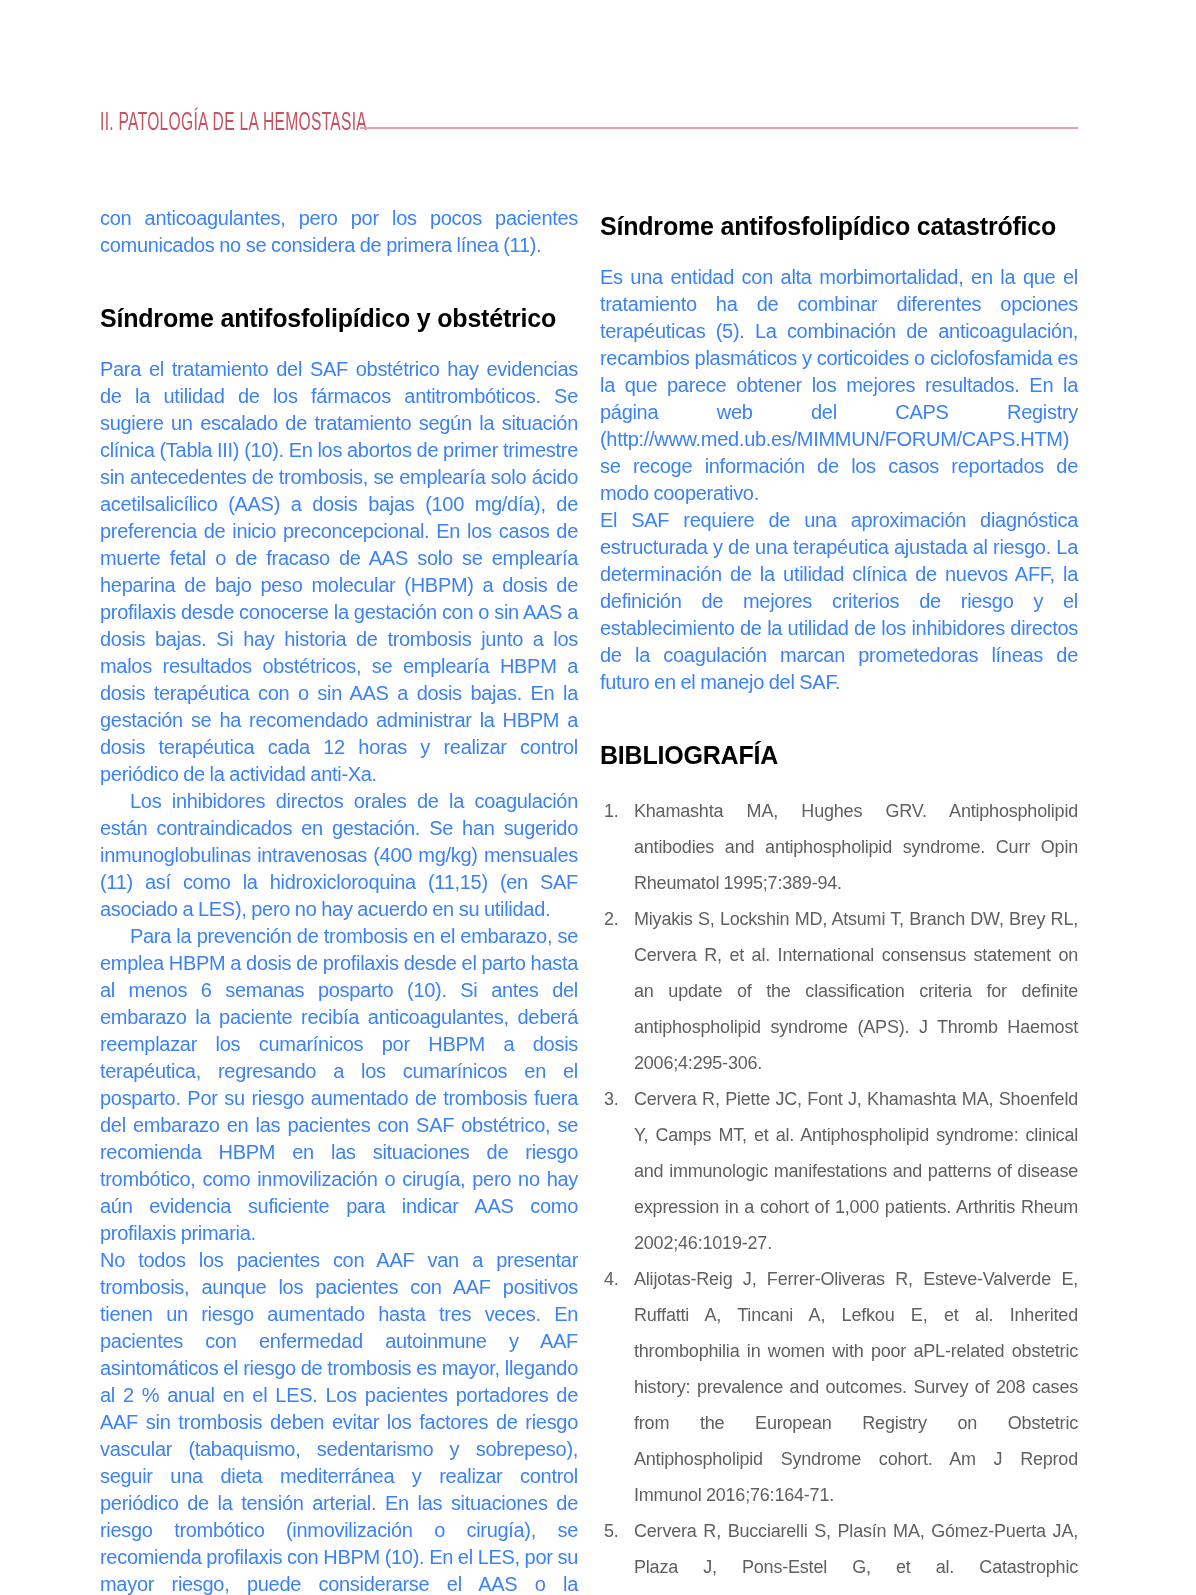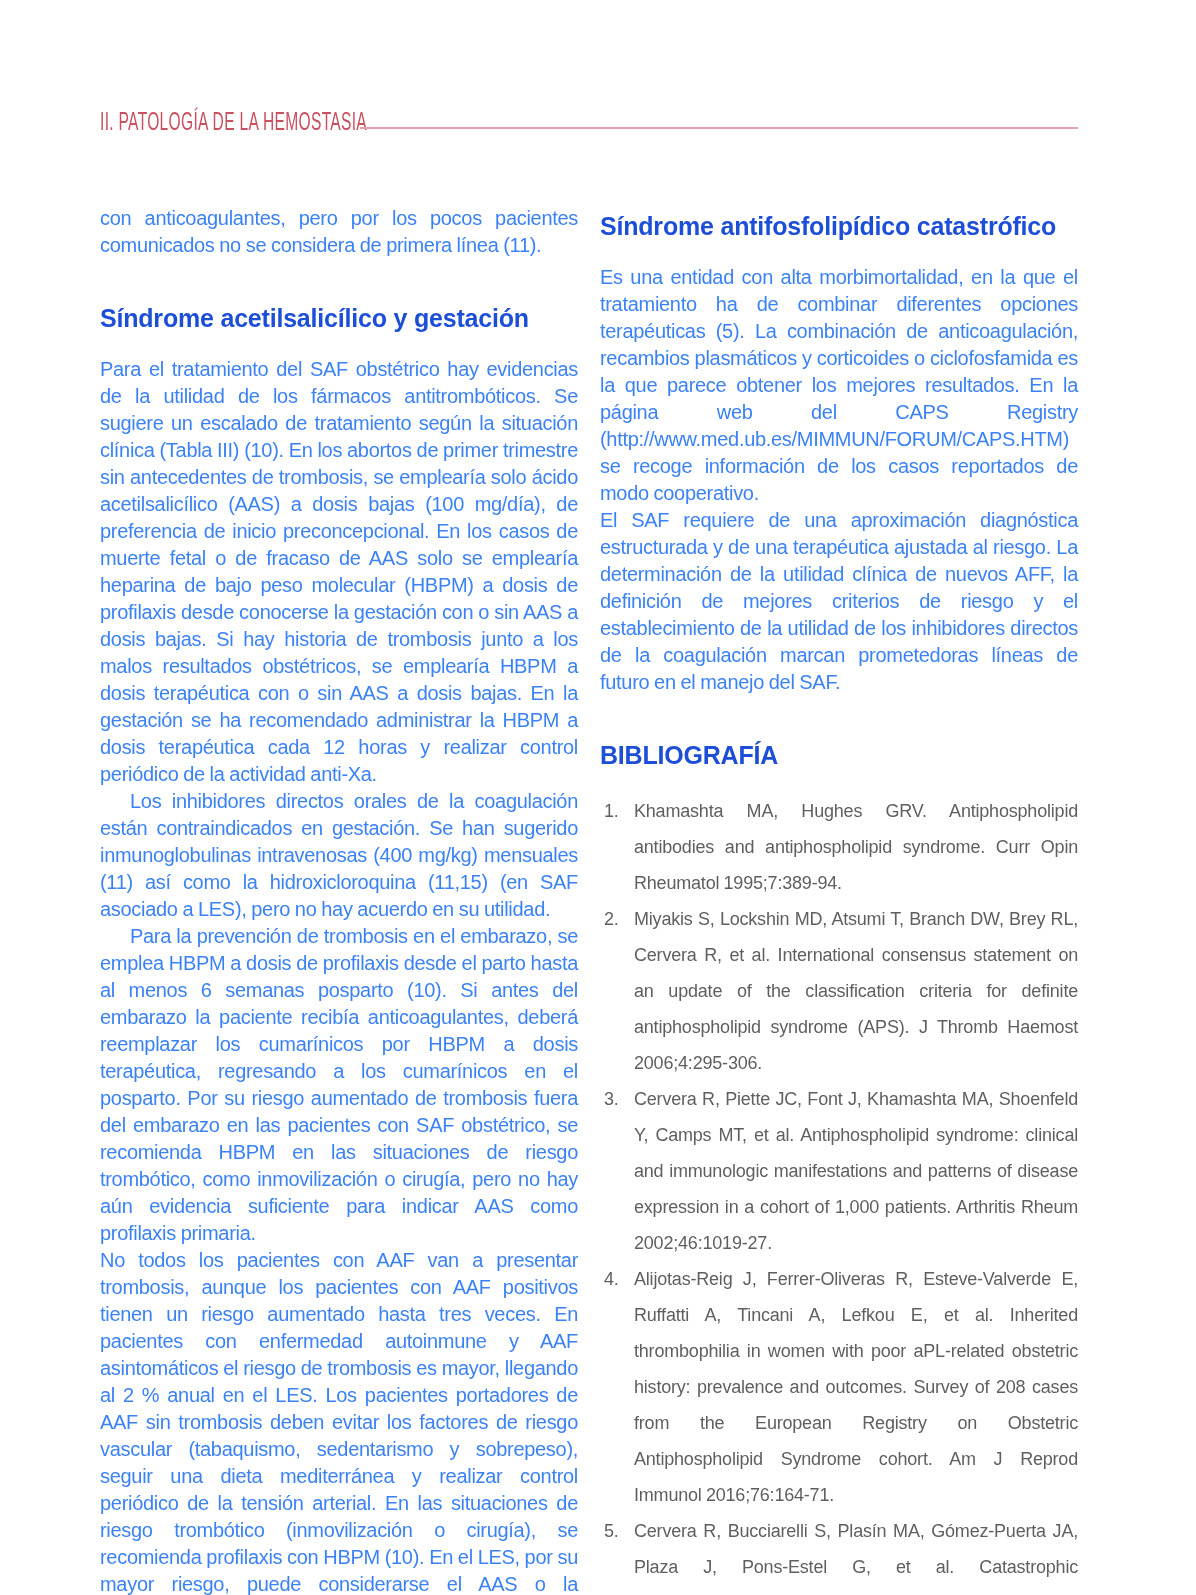--- a/index.html
+++ b/index.html
@@ -59,21 +59,21 @@
     hyphens: auto;
   }
   p.indent { text-indent: 30px; }
 
   
   h2.section-title {
     margin: 44px 0 22px 0;
     font-size: 25px;
     line-height: 31px;
     font-weight: 700;
-    color: #1d4ed8;
+    color: #000000;
     letter-spacing: -0.2px;
   }
   h2.first-title { margin-top: 6px; }
 
   
   ol.biblio {
     margin: 20px 0 0 0;
     padding: 0;
     list-style: none;
     counter-reset: ref;
@@ -122,21 +122,21 @@
 <body>
 
 <div class="page">
 
   <div class="rh-text">II. PATOLOGÍA DE LA HEMOSTASIA</div>
   <div class="rh-rule"></div>
 
   <div class="col col-left">
     <p class="body">con anticoagulantes, pero por los pocos pacientes comunicados no se considera de primera línea (11).</p>
 
-    <h2 class="section-title">Síndrome acetilsalicílico y gestación</h2>
+    <h2 class="section-title">Síndrome antifosfolipídico y obstétrico</h2>
     <p class="body">Para el tratamiento del SAF obstétrico hay evidencias de la utilidad de los fármacos antitrombóticos. Se sugiere un escalado de tratamiento según la situación clínica (Tabla III) (10). En los abortos de primer trimestre sin antecedentes de trombosis, se emplearía solo ácido acetilsalicílico (AAS) a dosis bajas (100 mg/día), de preferencia de inicio preconcepcional. En los casos de muerte fetal o de fracaso de AAS solo se emplearía heparina de bajo peso molecular (HBPM) a dosis de profilaxis desde conocerse la gestación con o sin AAS a dosis bajas. Si hay historia de trombosis junto a los malos resultados obstétricos, se emplearía HBPM a dosis terapéutica con o sin AAS a dosis bajas. En la gestación se ha recomendado administrar la HBPM a dosis terapéutica cada 12 horas y realizar control periódico de la actividad anti-Xa.</p>
     <p class="body indent">Los inhibidores directos orales de la coagulación están contraindicados en gestación. Se han sugerido inmunoglobulinas intravenosas (400 mg/kg) mensuales (11) así como la hidroxicloroquina (11,15) (en SAF asociado a LES), pero no hay acuerdo en su utilidad.</p>
     <p class="body indent">Para la prevención de trombosis en el embarazo, se emplea HBPM a dosis de profilaxis desde el parto hasta al menos 6 semanas posparto (10). Si antes del embarazo la paciente recibía anticoagulantes, deberá reemplazar los cumarínicos por HBPM a dosis terapéutica, regresando a los cumarínicos en el posparto. Por su riesgo aumentado de trombosis fuera del embarazo en las pacientes con SAF obstétrico, se recomienda HBPM en las situaciones de riesgo trombótico, como inmovilización o cirugía, pero no hay aún evidencia suficiente para indicar AAS como profilaxis primaria.</p>
 
     <p class="body">No todos los pacientes con AAF van a presentar trombosis, aunque los pacientes con AAF positivos tienen un riesgo aumentado hasta tres veces. En pacientes con enfermedad autoinmune y AAF asintomáticos el riesgo de trombosis es mayor, llegando al 2 % anual en el LES. Los pacientes portadores de AAF sin trombosis deben evitar los factores de riesgo vascular (tabaquismo, sedentarismo y sobrepeso), seguir una dieta mediterránea y realizar control periódico de la tensión arterial. En las situaciones de riesgo trombótico (inmovilización o cirugía), se recomienda profilaxis con HBPM (10). En el LES, por su mayor riesgo, puede considerarse el AAS o la hidroxicloroquina como profilaxis primaria.</p>
   </div>
 
   <div class="col col-right">
     <h2 class="section-title first-title">Síndrome antifosfolipídico catastrófico</h2>
     <p class="body">Es una entidad con alta morbimortalidad, en la que el tratamiento ha de combinar diferentes opciones terapéuticas (5). La combinación de anticoagulación, recambios plasmáticos y corticoides o ciclofosfamida es la que parece obtener los mejores resultados. En la página web del CAPS Registry (http://www.med.ub.es/MIMMUN/FORUM/CAPS.HTM) se recoge información de los casos reportados de modo cooperativo.</p>

